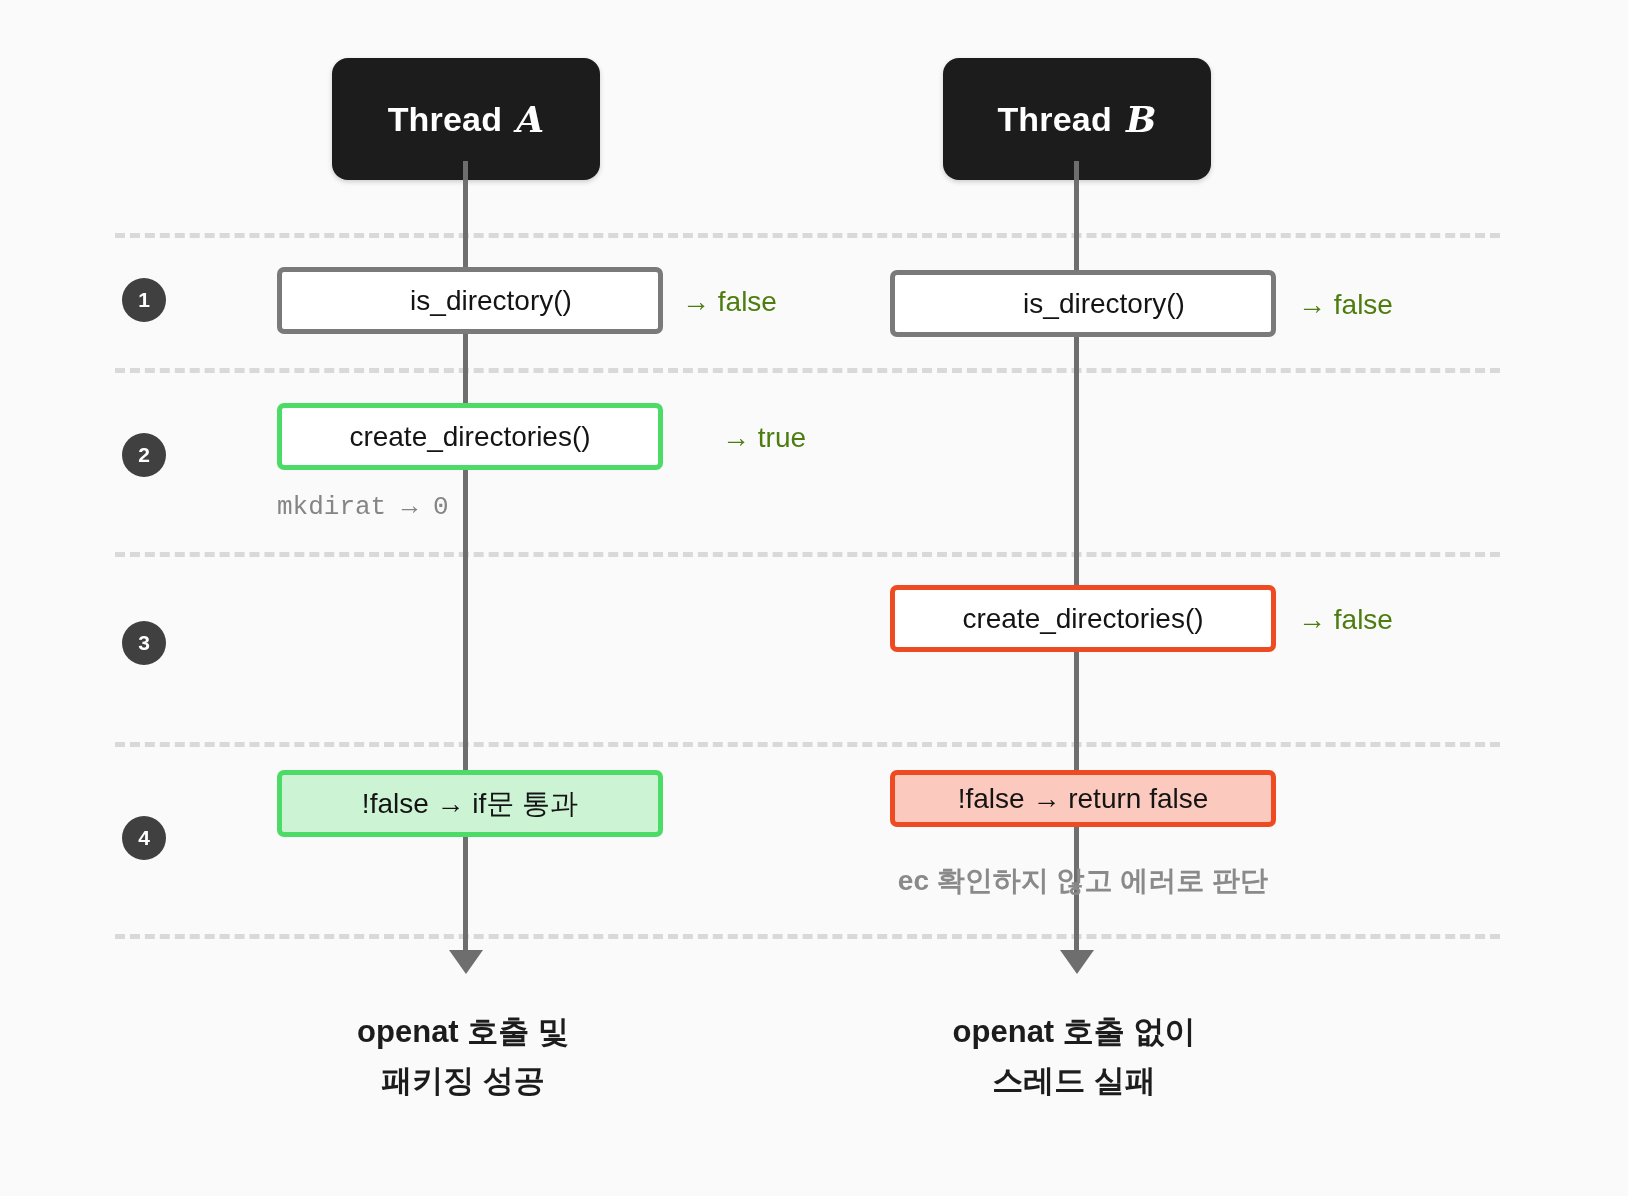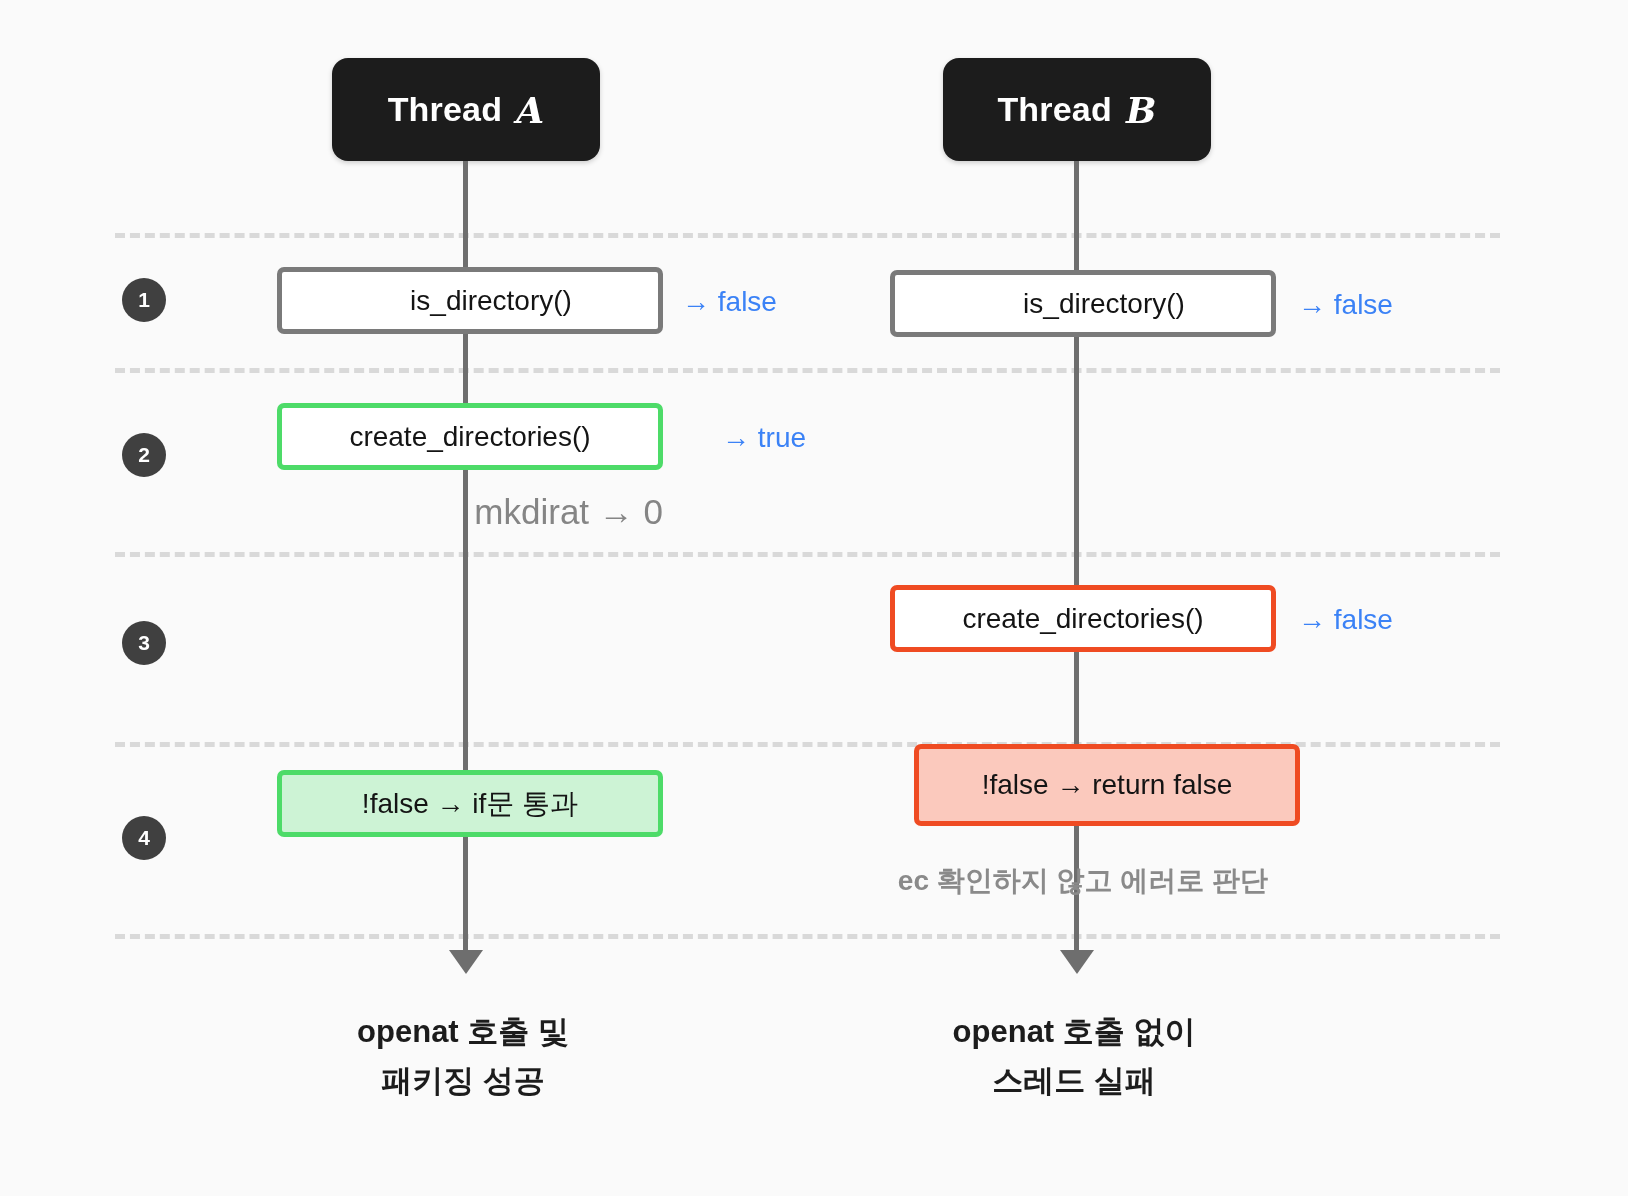--- a/index.html
+++ b/index.html
@@ -40,21 +40,21 @@
     font-weight: bold;
     display: flex;
     align-items: center;
     justify-content: center;
     left: 122px;
   }
 
   
   .thread-pill {
     position: absolute;
-    height: 103px;
+    height: 122px;
     border-radius: 16px;
     background: #1c1c1c;
     color: #ffffff;
     display: flex;
     align-items: center;
     justify-content: center;
     font-size: 34px;
     font-weight: bold;
     letter-spacing: 0.2px;
     box-shadow: 0 2px 5px rgba(0,0,0,0.18);
@@ -97,32 +97,32 @@
   .opbox.neutral { border: 5px solid #7a7a7a; padding-left: 42px; }
   .opbox.green   { border: 5px solid #4ddb68; }
   .opbox.red     { border: 5px solid #ef4b22; }
   .opbox.green-fill { border: 5px solid #4ddb68; background: #cdf3d5; }
   .opbox.red-fill   { border: 5px solid #ef4b22; background: #fbc9bd; }
 
   
   .retlabel {
     position: absolute;
     font-size: 28px;
-    color: #3b82f6;
+    color: #4d7c0f;
     white-space: nowrap;
   }
 
   
   .mono-note {
     position: absolute;
-    font-family: Liberation Sans, sans-serif;
-    font-size: 35px;
+    font-family: Liberation Mono, monospace;
+    font-size: 26px;
     color: #858585;
     white-space: nowrap;
-    text-align: right;
+    text-align: left;
   }
 
   
   .kr-note {
     position: absolute;
     font-size: 28px;
     font-weight: bold;
     color: #8a8a8a;
     white-space: nowrap;
     text-align: center;
@@ -200,21 +200,21 @@
   <div class="opbox neutral" style="left:890px; top:270px; width:386px; height:67px;">
     <span>is_directory()</span>
   </div>
   <div class="retlabel" style="left:1298px; top:289px;">→ false</div>
 
   <div class="opbox red" style="left:890px; top:585px; width:386px; height:67px;">
     <span>create_directories()</span>
   </div>
   <div class="retlabel" style="left:1298px; top:604px;">→ false</div>
 
-  <div class="opbox red-fill" style="left:890px; top:744px; width:386px; height:82px;margin-left:24px;">
+  <div class="opbox red-fill" style="left:890px; top:770px; width:386px; height:57px;">
     <span>!false → return false</span>
   </div>
   <div class="kr-note" style="left:860px; top:862px; width:446px;">ec 확인하지 않고 에러로 판단</div>
 
   <div class="outcome" style="left:894px; top:1008px; width:360px;">openat 호출 없이
 스레드 실패</div>
 
 </div>
 
 </body></html>

